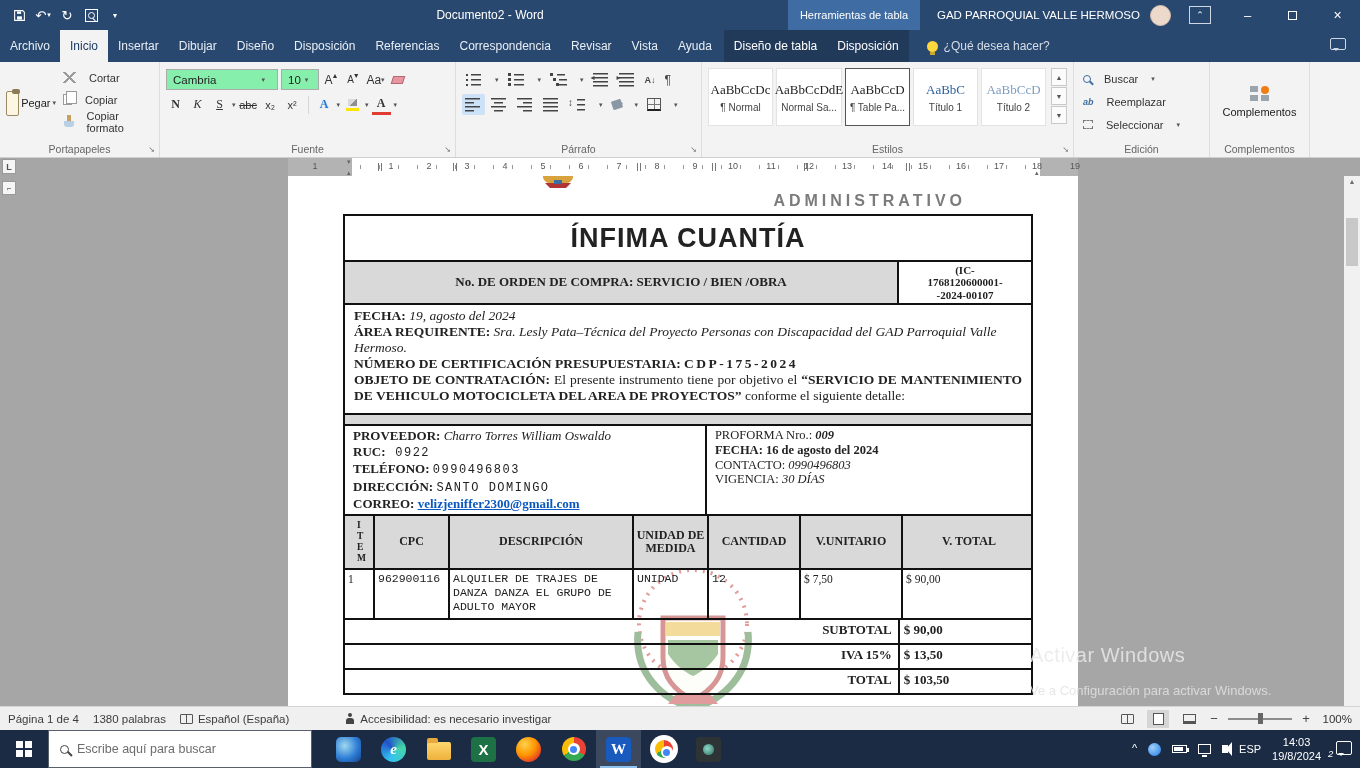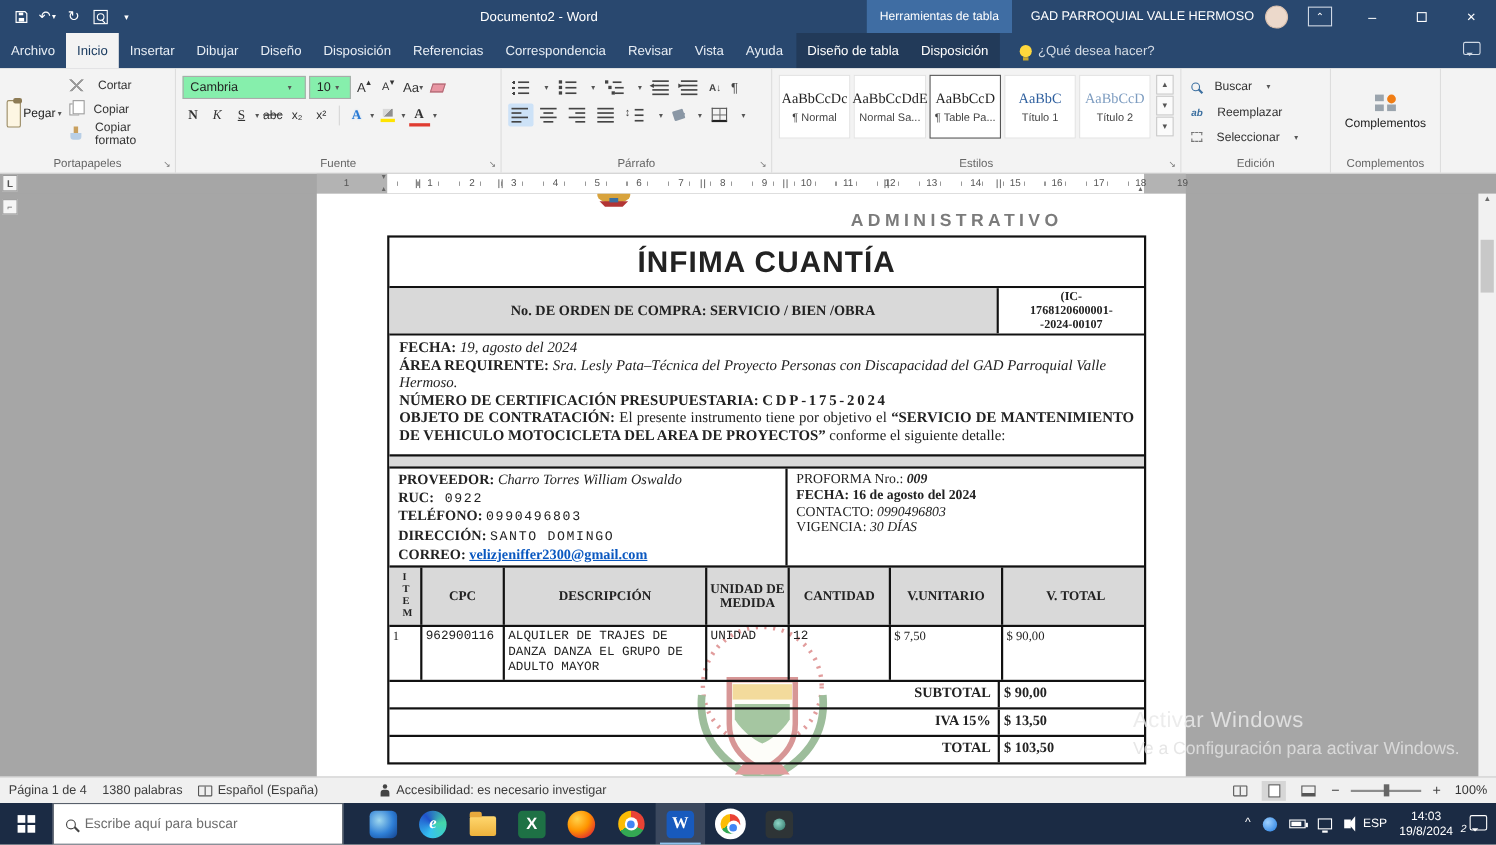--- a/index.html
+++ b/index.html
@@ -128,21 +128,21 @@
 .cmark{position:absolute;top:5px;width:4px;height:8px;border-left:1.5px solid #777;border-right:1.5px solid #777}
 .imark{position:absolute;font-size:7px;color:#666;line-height:1}
 
 
 .docarea{position:absolute;top:176px;left:0;width:1360px;height:530px;background:#a6a6a6}
 .page{position:absolute;left:288px;top:0;width:790px;height:530px;background:#fff;overflow:hidden}
 .mono{font-family:"Liberation Mono","DejaVu Sans Mono",monospace}
 .logo-top{position:absolute;left:248px;top:0;width:44px;height:13px;overflow:hidden}
 .admin-word{position:absolute;top:16px;right:112px;font-size:16px;font-weight:bold;letter-spacing:4px;color:#7b7b7b}
 .crest{position:absolute;left:330px;top:390px;width:150px;height:150px;opacity:.5}
-.dtable{position:absolute;left:64px;top:38px;width:690px;border:2px solid #111;font-family:"Liberation Serif","DejaVu Serif",serif}
+.dtable{position:absolute;left:55px;top:38px;width:690px;border:2px solid #111;font-family:"Liberation Serif","DejaVu Serif",serif}
 .trow{border-top:2px solid #111}
 .trow:first-child{border-top:none}
 .gray{background:#d9d9d9}
 .r-title{height:44px;display:flex;align-items:center;justify-content:center;font-size:27px;font-weight:bold;letter-spacing:1px;font-family:"Liberation Sans",sans-serif}
 .r-order{display:flex;height:43px}
 .c-order{width:555px;display:flex;align-items:center;justify-content:center;text-align:center;font-weight:bold;font-size:13px;padding:0 68px;line-height:1.25}
 .c-code{width:135px;border-left:2px solid #111;display:flex;flex-direction:column;align-items:center;justify-content:center;font-weight:bold;font-size:11px;line-height:1.15;background:#fff}
 .r-info{min-height:110px;padding:3px 9px 5px 9px;font-size:13.5px;line-height:1.18}
 .r-info p{margin:0}
 .r-info .just{text-align:justify}
@@ -163,21 +163,21 @@
 .vtxt span{display:block;text-align:left;padding-left:5px;font-size:9.5px;line-height:1.15;word-break:break-all;width:14px}
 .r-data{min-height:50px}
 .r-data>div{padding:2px 3px;font-size:11.5px;line-height:1.22;align-items:flex-start}
 .cellmono{font-family:"Liberation Mono","DejaVu Sans Mono",monospace;font-size:11px}
 .price{font-size:12.5px}
 .r-sum{display:flex;height:25px}
 .sl{width:556px;text-align:right;font-weight:bold;font-size:13px;padding:2px 6px 0 0}
 .sv{width:134px;border-left:2px solid #111;font-weight:bold;font-size:13px;padding:2px 0 0 4px}
 .activation{position:absolute;left:1030px;top:468px;color:#e9e9e9;opacity:.85;pointer-events:none}
 .activation .a1{font-size:20px;letter-spacing:.5px}
-.activation .a2{font-size:16px;margin-top:5px;color:#e2e2e2}
+.activation .a2{font-size:13px;margin-top:16px;color:#e2e2e2}
 .vscroll{position:absolute;right:0;top:0;width:16px;height:530px;background:#f1f1f1}
 .sarr{position:absolute;top:2px;left:0;width:16px;text-align:center;font-size:7px;color:#6d6d6d}
 .sthumb{position:absolute;top:42px;left:2px;width:12px;height:48px;background:#c8c8c8}
 .vrule-box{position:absolute;left:2px;top:5px;width:14px;height:14px;background:#f5f5f5;border:1px solid #9a9a9a;font-size:8px;color:#666;display:flex;align-items:center;justify-content:center}
 
 
 .statusbar{position:absolute;top:706px;left:0;right:0;height:24px;background:#f0f0f0;border-top:1px solid #d4d4d4;display:flex;align-items:center;font-size:11.5px;color:#3c3c3c}
 .sb-item{margin-left:14px;white-space:nowrap;display:inline-flex;align-items:center;gap:5px}
 .sb-item:first-child{margin-left:8px}
 .bookic{width:13px;height:10px;border:1px solid #555;border-radius:1px;position:relative}

